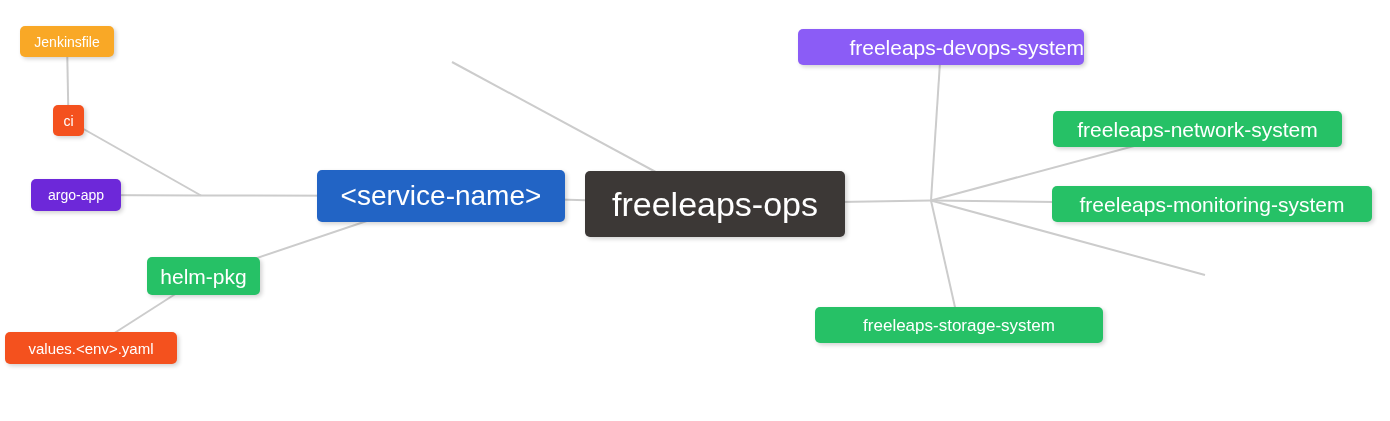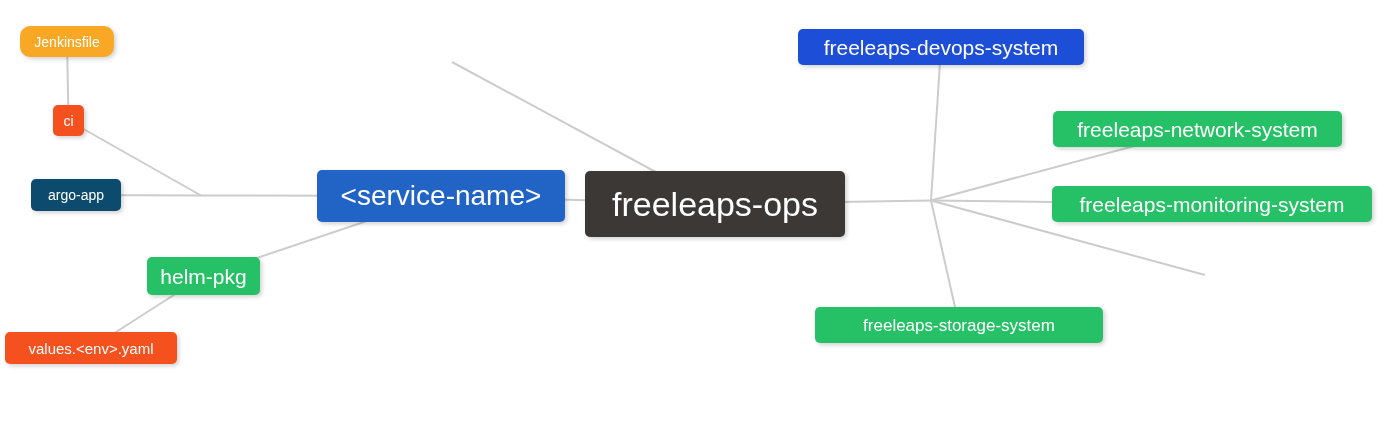--- a/index.html
+++ b/index.html
@@ -52,42 +52,42 @@
       <line x1="452" y1="62" x2="715" y2="204" stroke="#cccccc" stroke-width="2"></line>
       <line x1="441" y1="196" x2="715" y2="204" stroke="#cccccc" stroke-width="2"></line>
       <line x1="715" y1="204" x2="931" y2="200.5" stroke="#cccccc" stroke-width="2"></line>
       <line x1="931" y1="200.5" x2="941" y2="47" stroke="#cccccc" stroke-width="2"></line>
       <line x1="931" y1="200.5" x2="1197.5" y2="129" stroke="#cccccc" stroke-width="2"></line>
       <line x1="931" y1="200.5" x2="1212" y2="204" stroke="#cccccc" stroke-width="2"></line>
       <line x1="931" y1="200.5" x2="1205" y2="275" stroke="#cccccc" stroke-width="2"></line>
       <line x1="931" y1="200.5" x2="959" y2="325" stroke="#cccccc" stroke-width="2"></line>
     </svg>
 
-<div class="node" style="left: 20px; top: 26px; width: 94px; height: 31px; background: rgb(249, 168, 38); font-size: 14px; color: rgb(255, 255, 255); border-radius: 10px;">
+<div class="node" style="left: 20px; top: 26px; width: 94px; height: 31px; background: rgb(249, 168, 38); font-size: 14px; color: rgb(255, 255, 255);">
       <span>Jenkinsfile</span>
     </div>
     <div class="node" style="left: 53px; top: 105px; width: 31px; height: 31px; background: rgb(244, 81, 30); font-size: 14px; color: rgb(255, 255, 255);">
       <span>ci</span>
     </div>
-    <div class="node" style="left: 31px; top: 179px; width: 90px; height: 32px; background: #0c4a6e; font-size: 14px; color: rgb(255, 255, 255);">
+    <div class="node" style="left: 31px; top: 179px; width: 90px; height: 32px; background: #6d28d9; font-size: 14px; color: rgb(255, 255, 255);">
       <span>argo-app</span>
     </div>
     <div class="node" style="left: 317px; top: 170px; width: 248px; height: 52px; background: rgb(34, 100, 197); font-size: 28px; color: rgb(255, 255, 255);">
       <span>&lt;service-name&gt;</span>
     </div>
     <div class="node" style="left: 147px; top: 257px; width: 113px; height: 38px; background: rgb(38, 193, 102); font-size: 21px; color: rgb(255, 255, 255);">
       <span>helm-pkg</span>
     </div>
     <div class="node" style="left: 5px; top: 332px; width: 172px; height: 32px; background: rgb(244, 81, 30); font-size: 15px; color: rgb(255, 255, 255);">
       <span>values.&lt;env&gt;.yaml</span>
     </div>
     <div class="node" style="left: 585px; top: 171px; width: 260px; height: 66px; background: rgb(60, 56, 54); font-size: 34px; color: rgb(255, 255, 255);">
       <span>freeleaps-ops</span>
     </div>
-    <div class="node" style="left: 798px; top: 29px; width: 286px; height: 36px; background: #1d4ed8; font-size: 21px; color: rgb(255, 255, 255);">
+    <div class="node" style="left: 798px; top: 29px; width: 286px; height: 36px; background: #8b5cf6; font-size: 21px; color: rgb(255, 255, 255); justify-content: flex-end;">
       <span>freeleaps-devops-system</span>
     </div>
     <div class="node" style="left: 1053px; top: 111px; width: 289px; height: 36px; background: rgb(38, 193, 102); font-size: 21px; color: rgb(255, 255, 255);">
       <span>freeleaps-network-system</span>
     </div>
     <div class="node" style="left: 1052px; top: 186px; width: 320px; height: 36px; background: rgb(38, 193, 102); font-size: 21px; color: rgb(255, 255, 255);">
       <span>freeleaps-monitoring-system</span>
     </div>
     <div class="node" style="left: 815px; top: 307px; width: 288px; height: 36px; background: rgb(38, 193, 102); font-size: 17px; color: rgb(255, 255, 255);">
       <span>freeleaps-storage-system</span>

